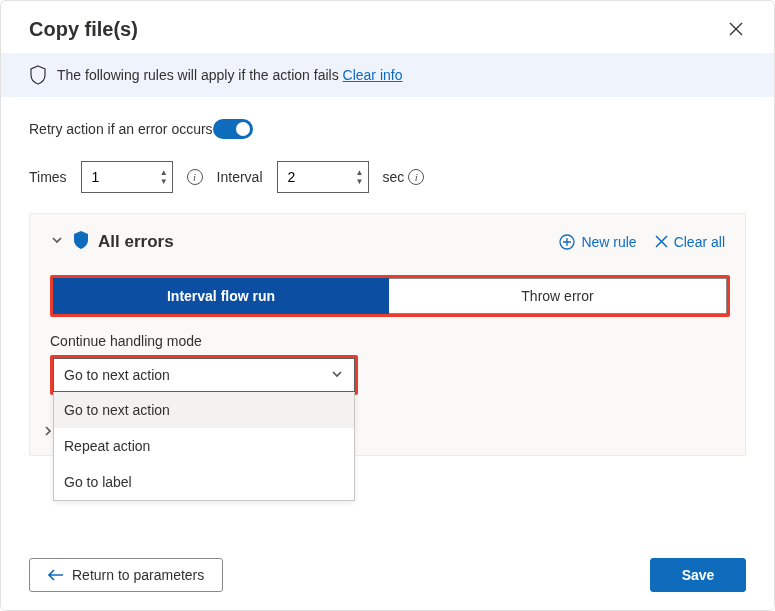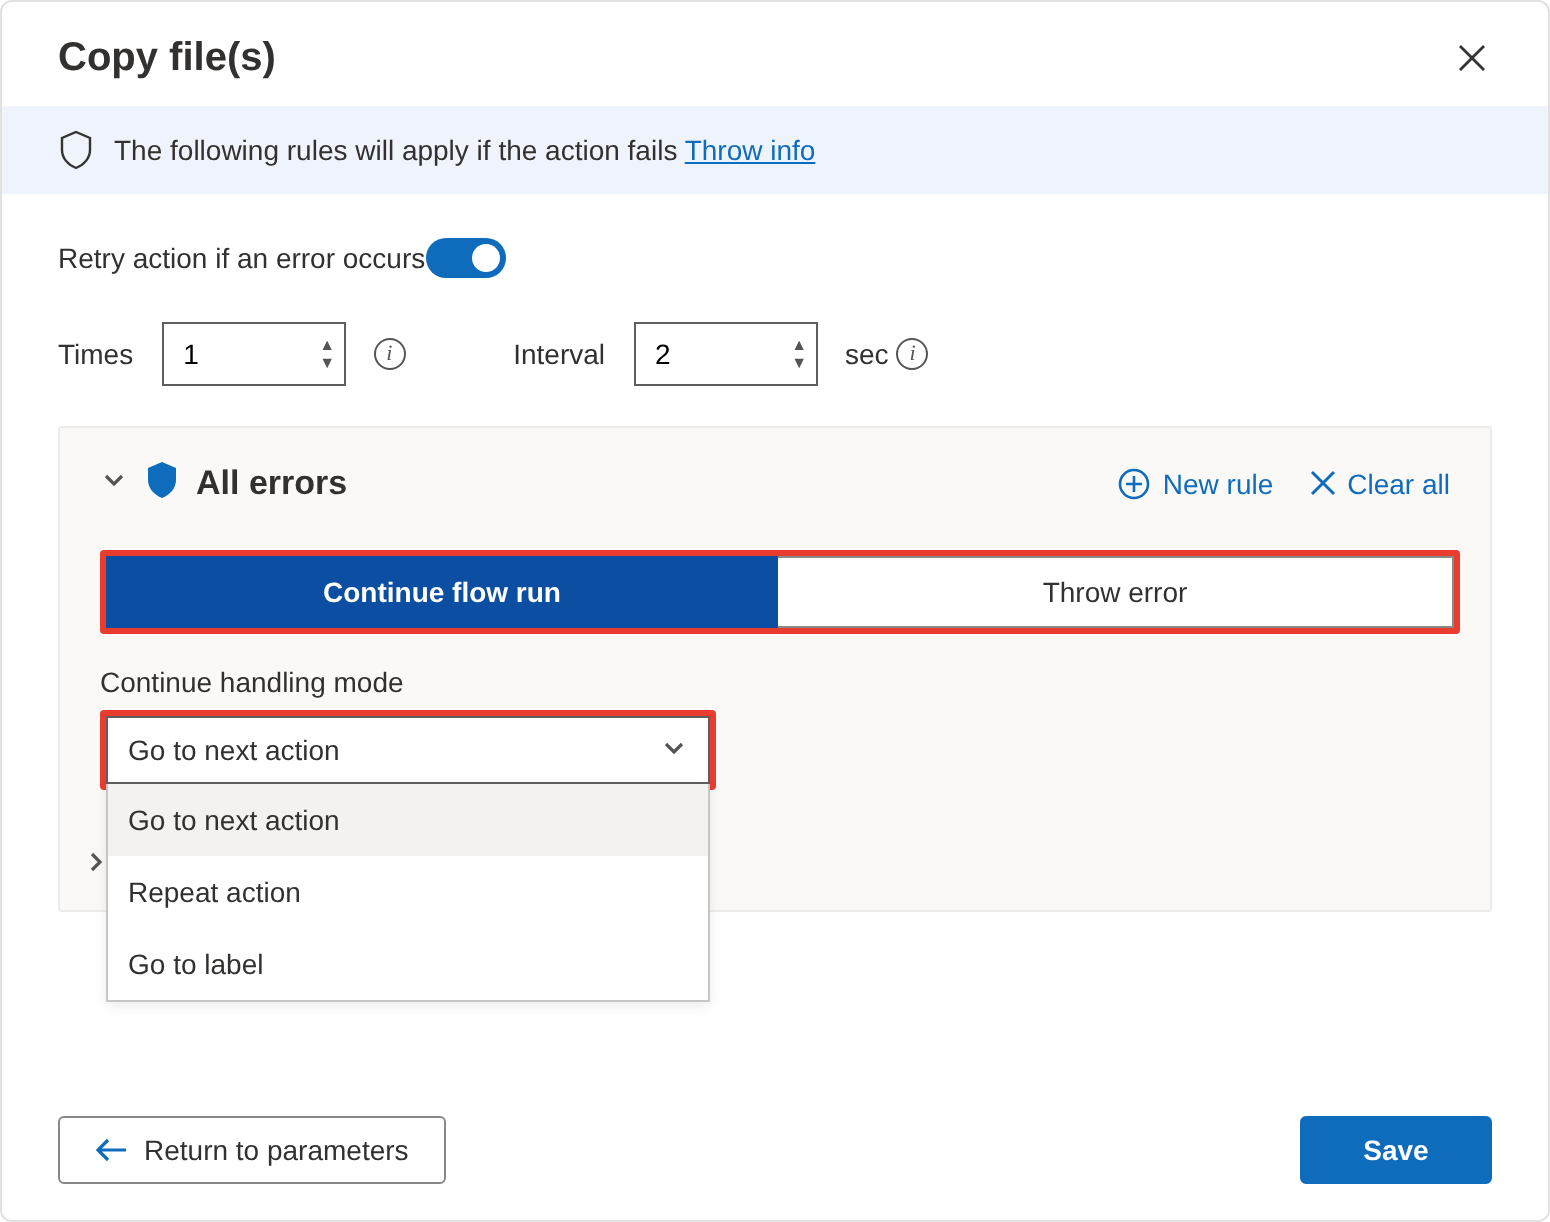--- a/index.html
+++ b/index.html
@@ -189,21 +189,21 @@
         <path d="M1 1 L13 13 M13 1 L1 13" stroke="#333" stroke-width="1.4" fill="none"></path>
       </svg>
   </div>
 </div>
 
 <div class="info-banner">
   <svg width="18" height="20" viewBox="0 0 18 20">
       <path d="M9 1 L16 4 V10 C16 14 13 17.5 9 19 C5 17.5 2 14 2 10 V4 Z" fill="none" stroke="#333" stroke-width="1.2"></path>
     </svg>
   <span>
-    <span>The following rules will apply if the action fails </span><a href="#">Throw info</a>
+    <span>The following rules will apply if the action fails </span><a href="#">Clear info</a>
   </span>
 </div>
 
 <div class="content">
 
   <div class="retry-row">
     <span>Retry action if an error occurs</span>
     <div class="toggle"></div>
   </div>
 
@@ -211,21 +211,21 @@
     <span>Times</span>
     <div class="num-wrap">
       <input type="text" value="1" style="">
       <div class="spin">
         <span>▲</span>
         <span>▼</span>
       </div>
     </div>
     <span class="info-icon">i</span>
 
-    <span style="margin-left:40px">Interval</span>
+    <span style="">Interval</span>
     <div class="num-wrap">
       <input type="text" value="2" style="">
       <div class="spin">
         <span>▲</span>
         <span>▼</span>
       </div>
     </div>
     <span>sec</span>
       <span class="info-icon" style="margin-left:-10px">i</span>
   </div>
@@ -258,21 +258,21 @@
               <path d="M1 1 L12 12 M12 1 L1 12" stroke="#0f6cbd" stroke-width="1.5"></path>
             </svg>
           <span>Clear all</span>
         </div>
       </div>
     </div>
 
     <div class="tabbar-wrap">
       <div class="highlight-red" style="display:inline-block; padding:0;">
         <div class="tabbar" style="width:674px;">
-          <div class="tab active" style="flex:0 0 336px;">Continue flow run</div>
+          <div class="tab active" style="flex:0 0 336px;">Interval flow run</div>
           <div class="tab">Throw error</div>
         </div>
       </div>
     </div>
 
     <div class="field-label">Continue handling mode</div>
 
     <div class="highlight-red" style="width:308px; position:relative;">
       <div class="select-wrap" style="width:100%;">
         <div class="select-box">

